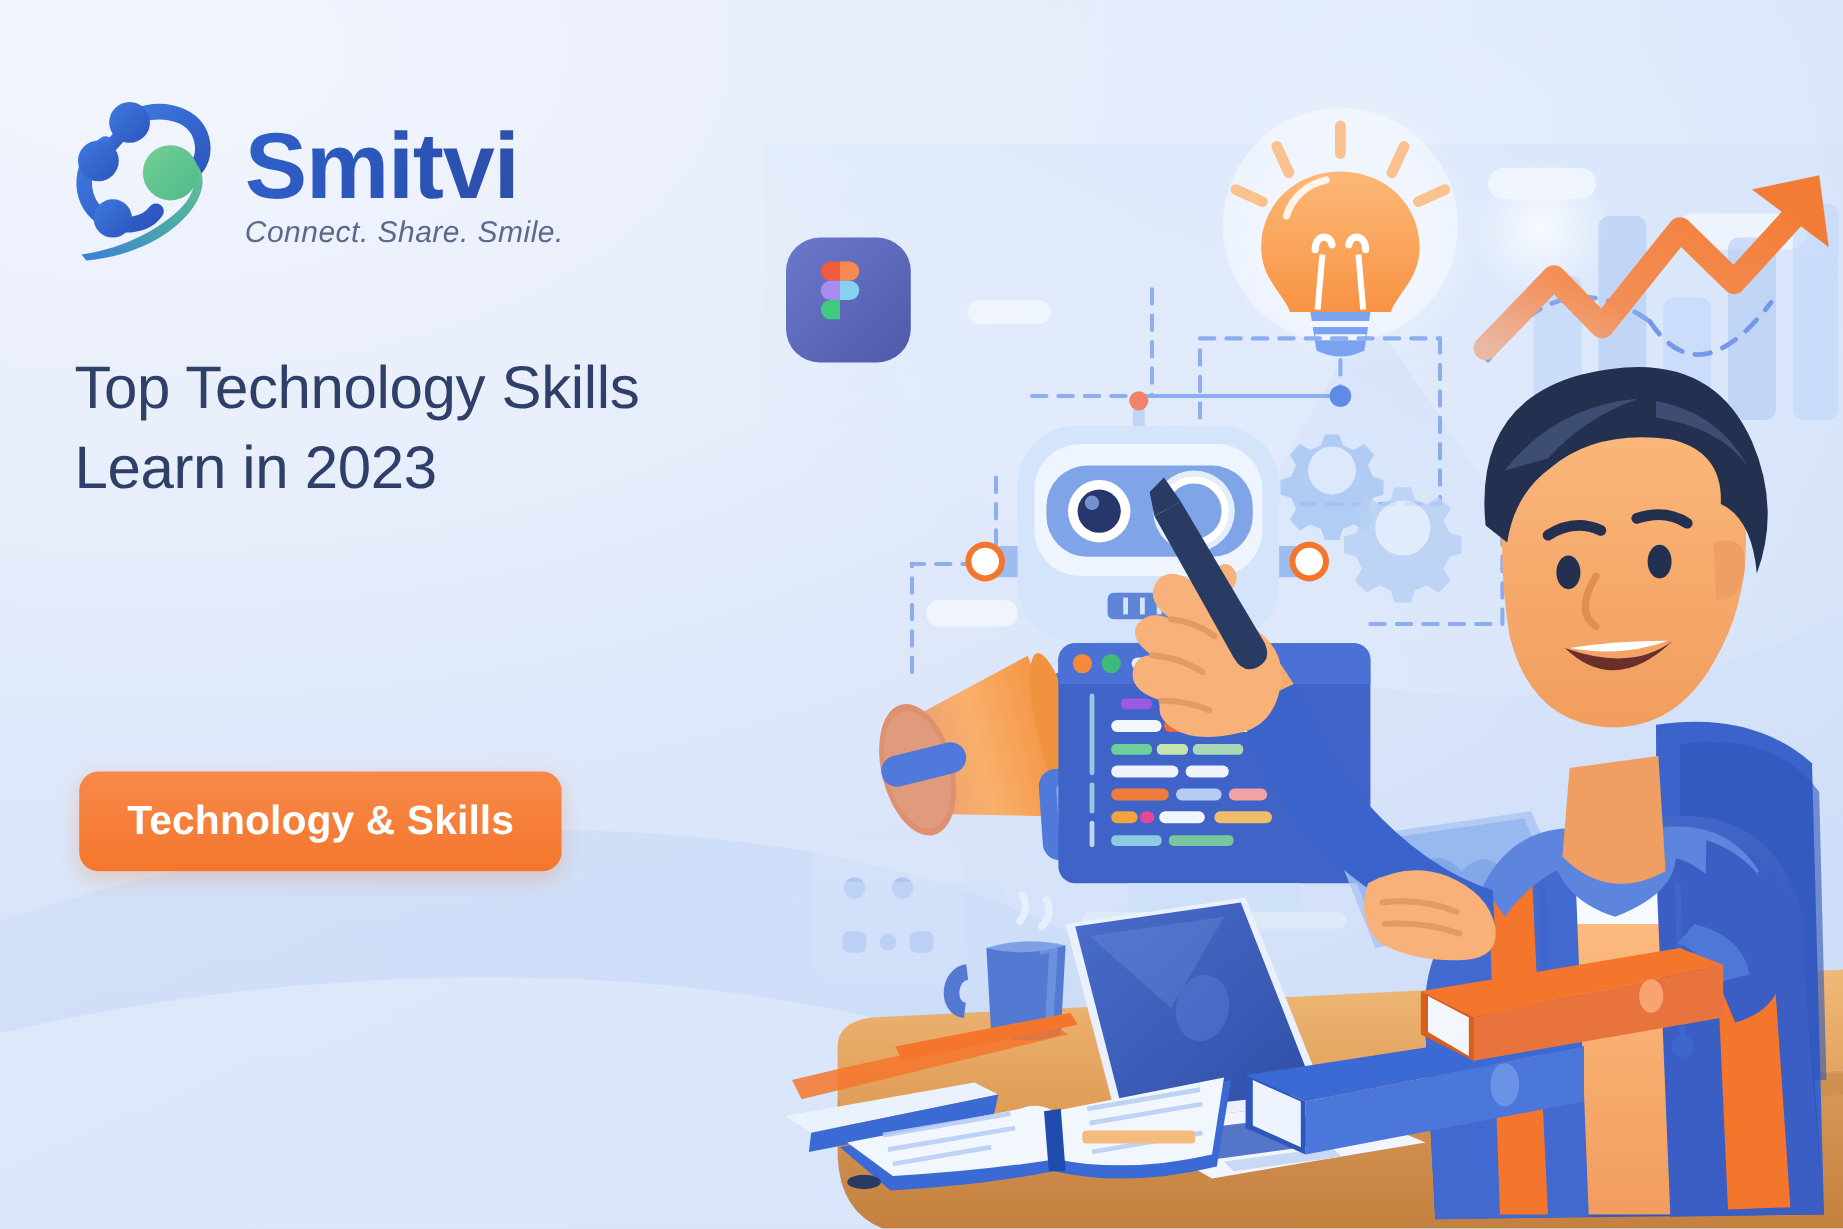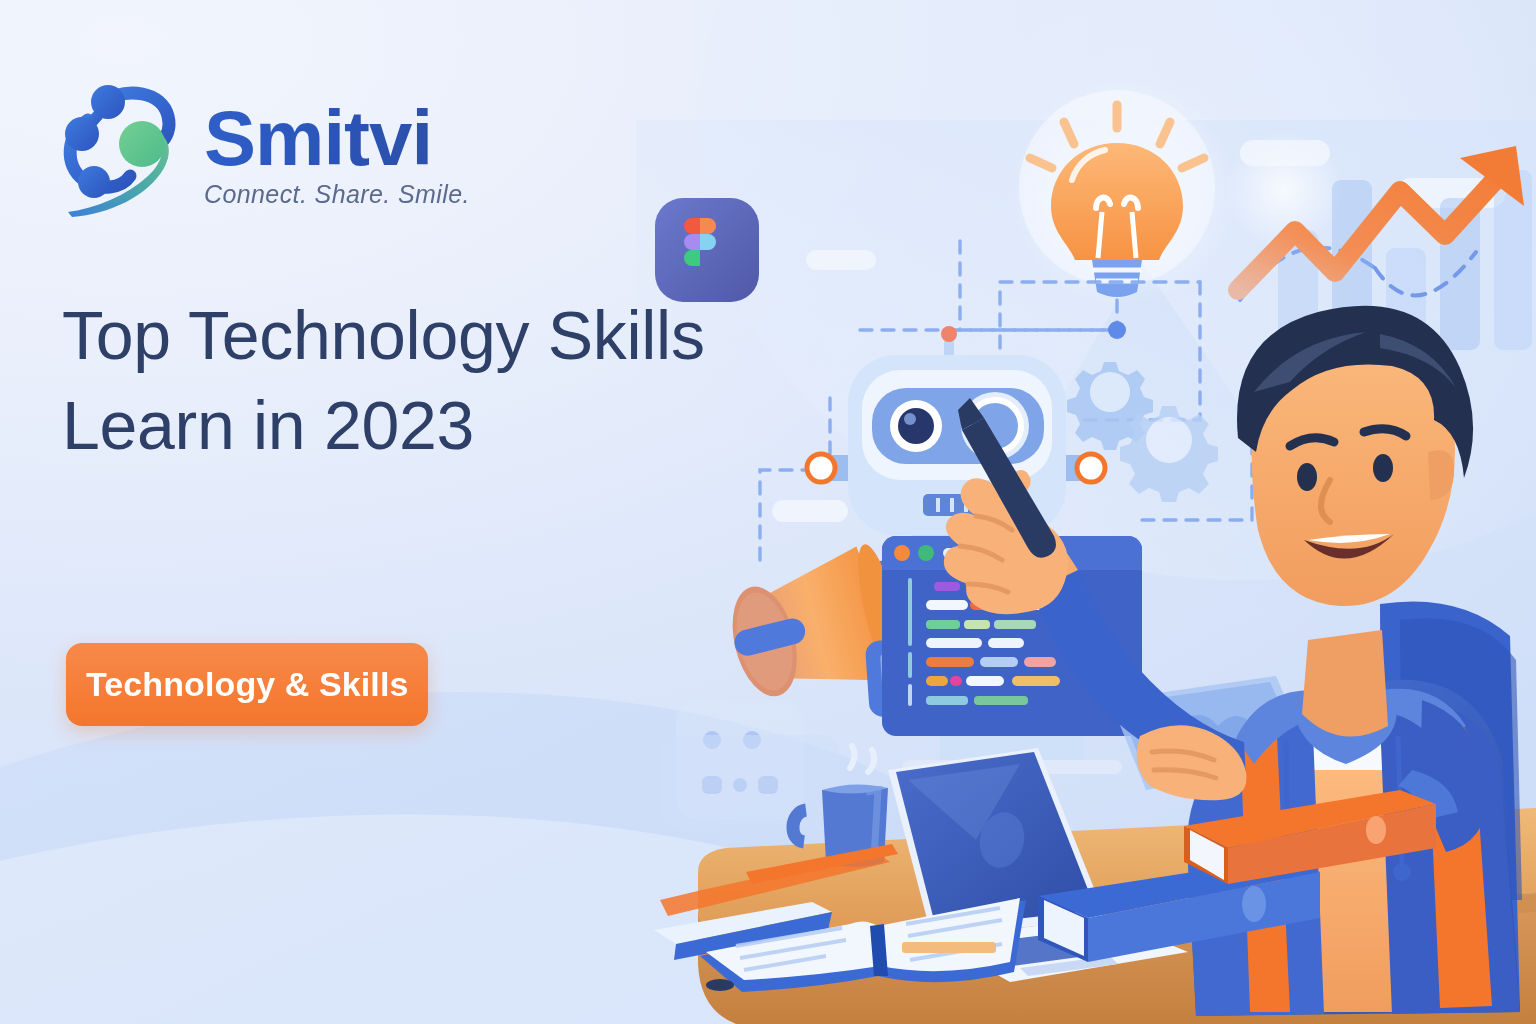--- a/index.html
+++ b/index.html
@@ -55,29 +55,29 @@
   .logo-mark { width:140px; height:150px; flex:0 0 auto; }
   .logo-text-wrap { display:flex; flex-direction:column; margin-left:2px; }
   .logo-word { font-size:78px; font-weight:700; line-height:.95;
     background:linear-gradient(100deg,#2f5fc9 0%, #2a53b5 55%, #2f4fa3 100%);
     -webkit-background-clip:text; background-clip:text; color:transparent;
     letter-spacing:-1px; }
   .logo-tag { font-size:25px; color:#5a6a8c; margin-top:4px; letter-spacing:.4px;font-style:italic; }
 
   
   .headline { position:absolute; left:62px; top:290px; width:760px;
-    font-size:68px; line-height:1.33; font-weight:400; color:#2e3f68; letter-spacing:-.3px; }
+    font-size:50px; line-height:1.33; font-weight:400; color:#2e3f68; letter-spacing:-.3px; }
   .headline .ln { display:block; }
 
   
   .badge {
     position:absolute; left:66px; top:643px;
     background:linear-gradient(180deg,#f8894a 0%, #f4762c 100%);
     color:#fff; font-size:34px; font-weight:700;
-    padding:22px 20px; border-radius:16px;
+    padding:22px 40px; border-radius:16px;
     box-shadow:0 6px 18px rgba(238,122,51,.28);
     letter-spacing:.1px;
   }
 
   
   .illus { position:absolute; left:640px; top:0; width:896px; height:1024px; }
   .illus svg { display:block; width:100%; height:100%; }
 </style>
 </head>
 <body>

